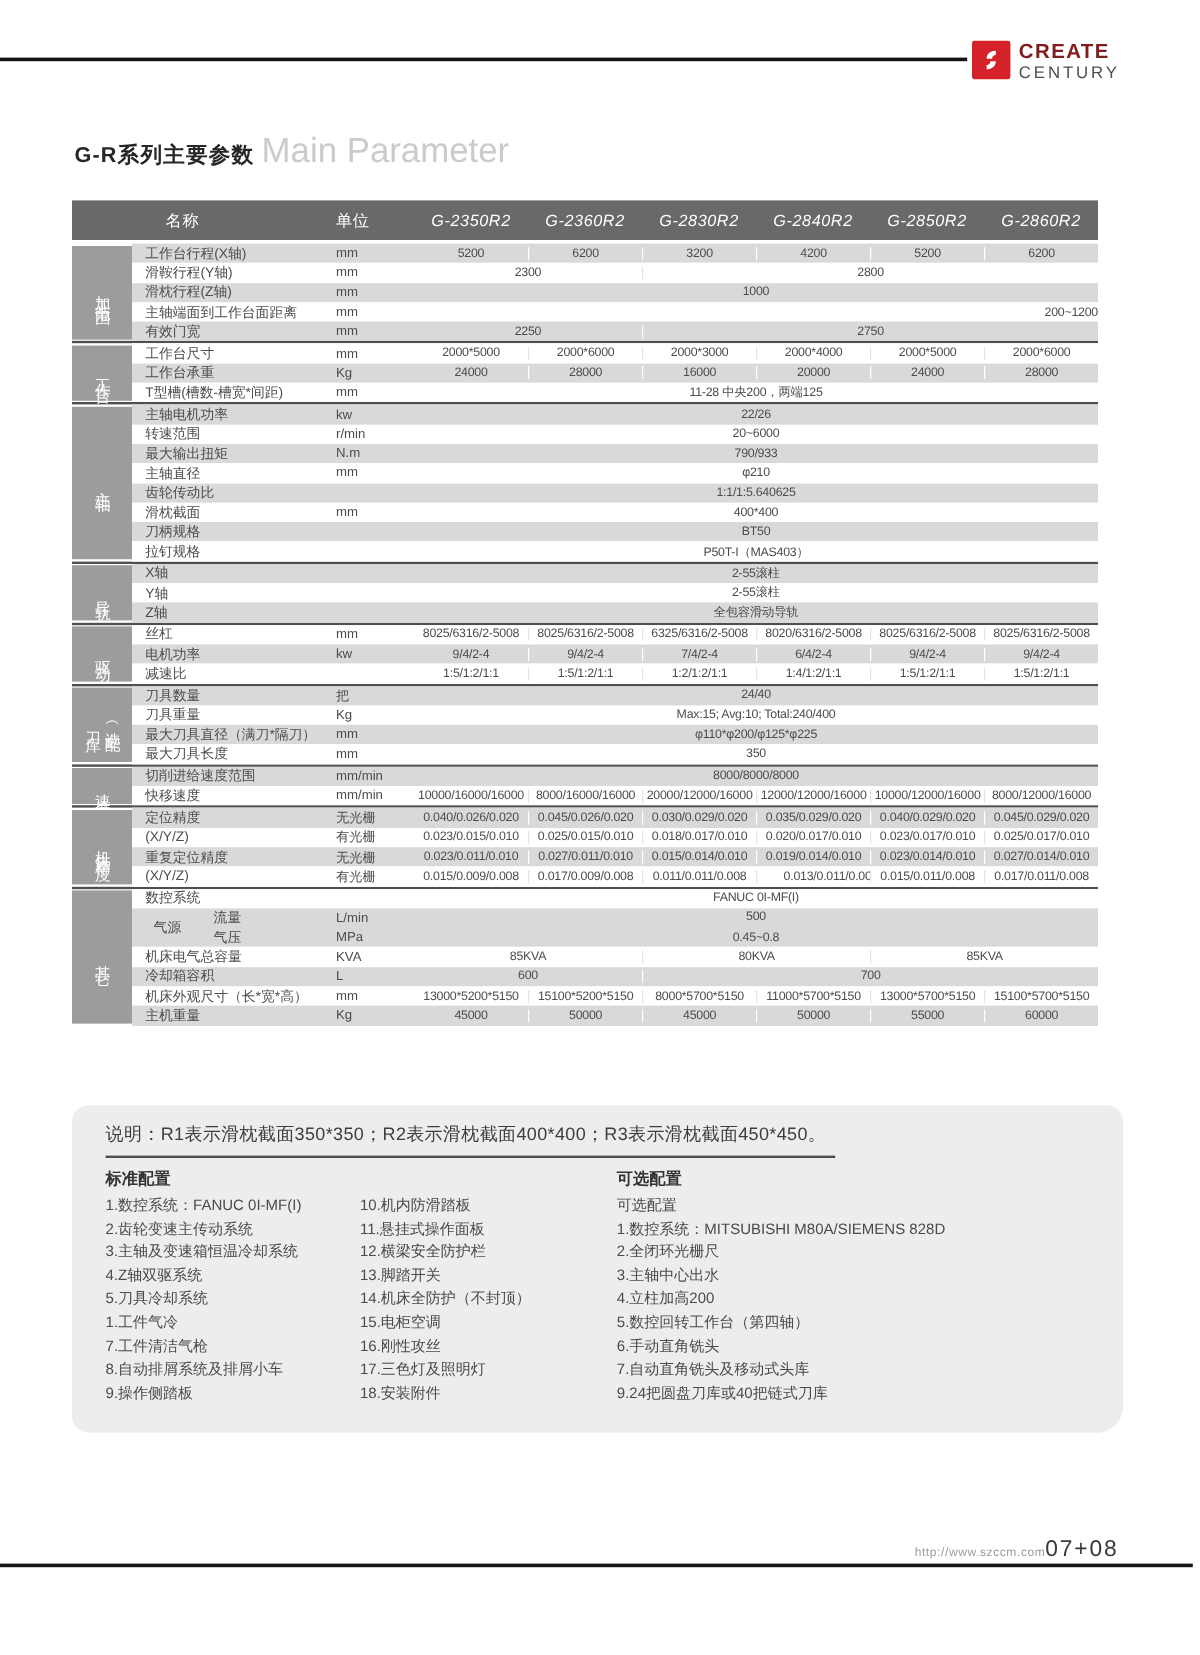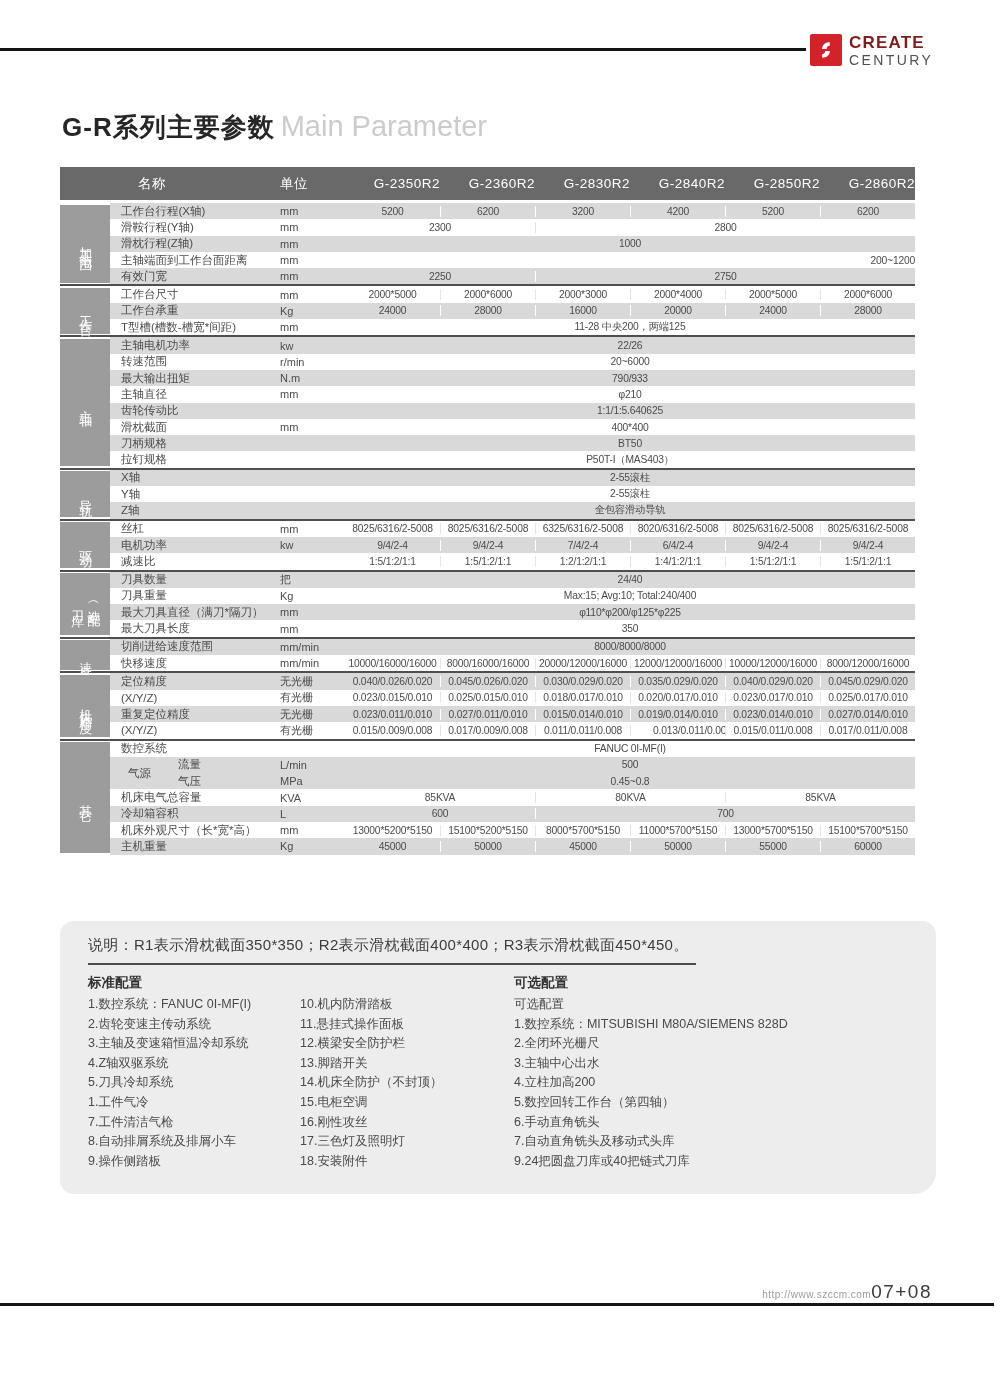--- a/index.html
+++ b/index.html
@@ -11,30 +11,30 @@
   .logo{position:absolute;left:810px;top:34px;display:flex;align-items:flex-start;}
   .logobox{width:32px;height:32px;background:#d4222a;border-radius:2px;display:flex;
            align-items:center;justify-content:center;}
   .logobox svg{display:block;}
   .brandtxt{margin-left:7px;line-height:1;}
   .brand1{font-size:17px;font-weight:800;color:#7f1d1d;letter-spacing:1.2px;}
   .brand2{font-size:14px;font-weight:500;color:#4f4f4f;letter-spacing:2.4px;margin-top:2px;}
 
   
   .titlewrap{position:absolute;left:62px;top:110px;white-space:nowrap;}
-  .title-zh{font-size:26px;font-weight:800;color:#262626;letter-spacing:1px;}
+  .title-zh{font-size:18px;font-weight:800;color:#262626;letter-spacing:1px;}
   .title-en{font-size:29px;font-weight:400;color:#cbcbcb;margin-left:6px;}
 
   
   .spec{position:absolute;left:60px;top:167px;width:855px;}
   .thead{display:flex;height:33px;background:#696969;color:#fff;align-items:center;
          font-size:13.5px;letter-spacing:0.5px;}
   .th-name{width:220px;padding-left:78px;box-sizing:border-box;}
   .th-unit{width:65px;}
-  .th-model{width:95px;text-align:right;}
+  .th-model{width:95px;text-align:center;font-style:italic;}
 
   .group{display:flex;border-top:2px solid #4f4f4f;}
   .group.first{border-top:none;margin-top:3px;}
   .glabelwrap{width:50px;box-sizing:border-box;padding:1.5px 0;display:flex;}
   .glabel{flex:1;background:#9c9c9c;display:flex;align-items:center;justify-content:center;gap:2px;}
   .vline{writing-mode:vertical-lr;text-orientation:upright;color:#fff;font-size:13px;
          letter-spacing:4px;line-height:1.1;}
   .grows{flex:1;}
 
   .row{display:flex;align-items:center;height:16.3px;background:#fff;color:#4c4c4c;}

